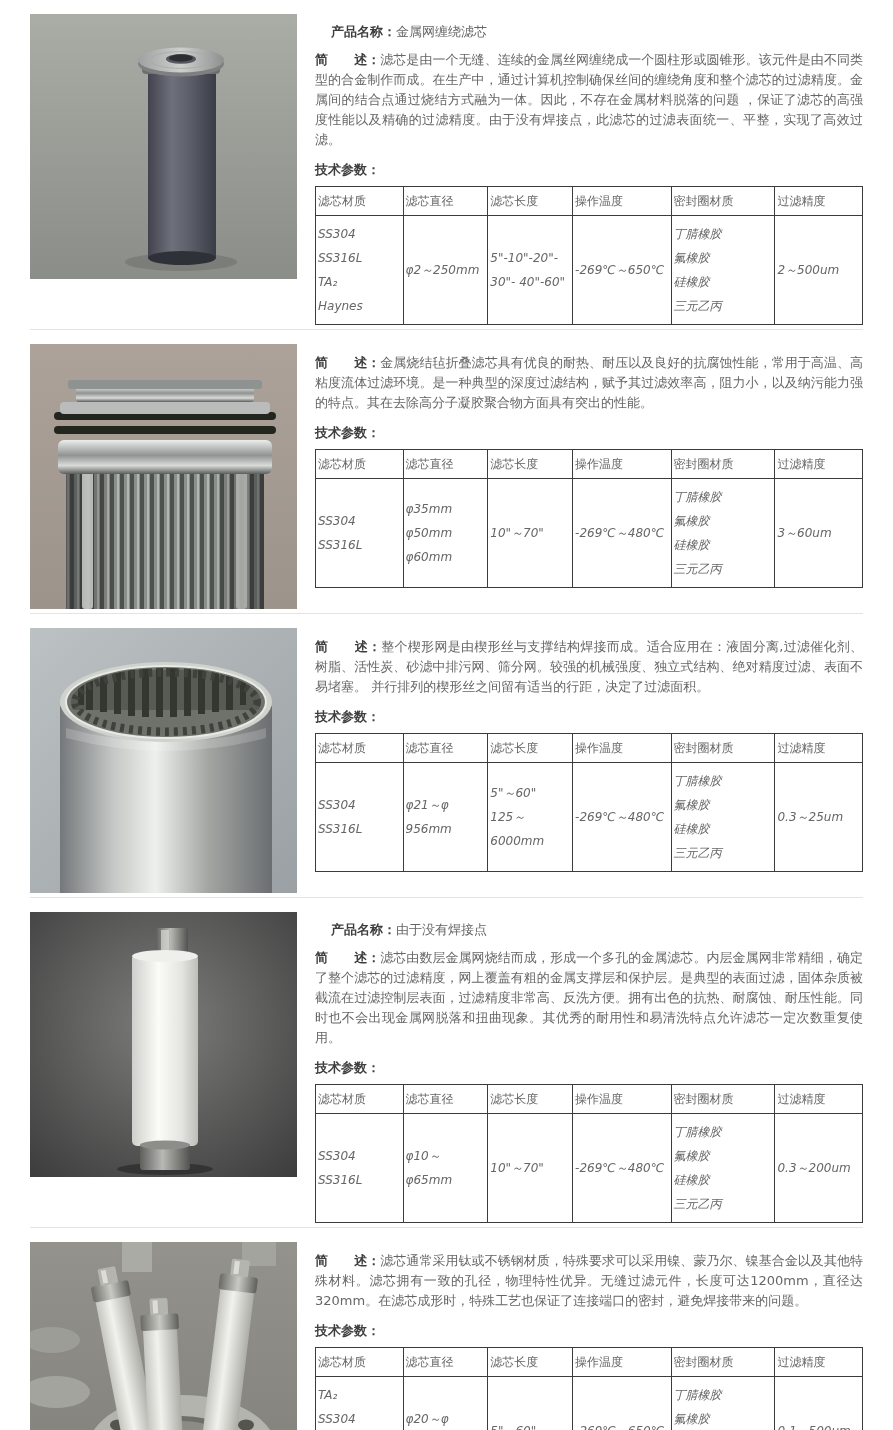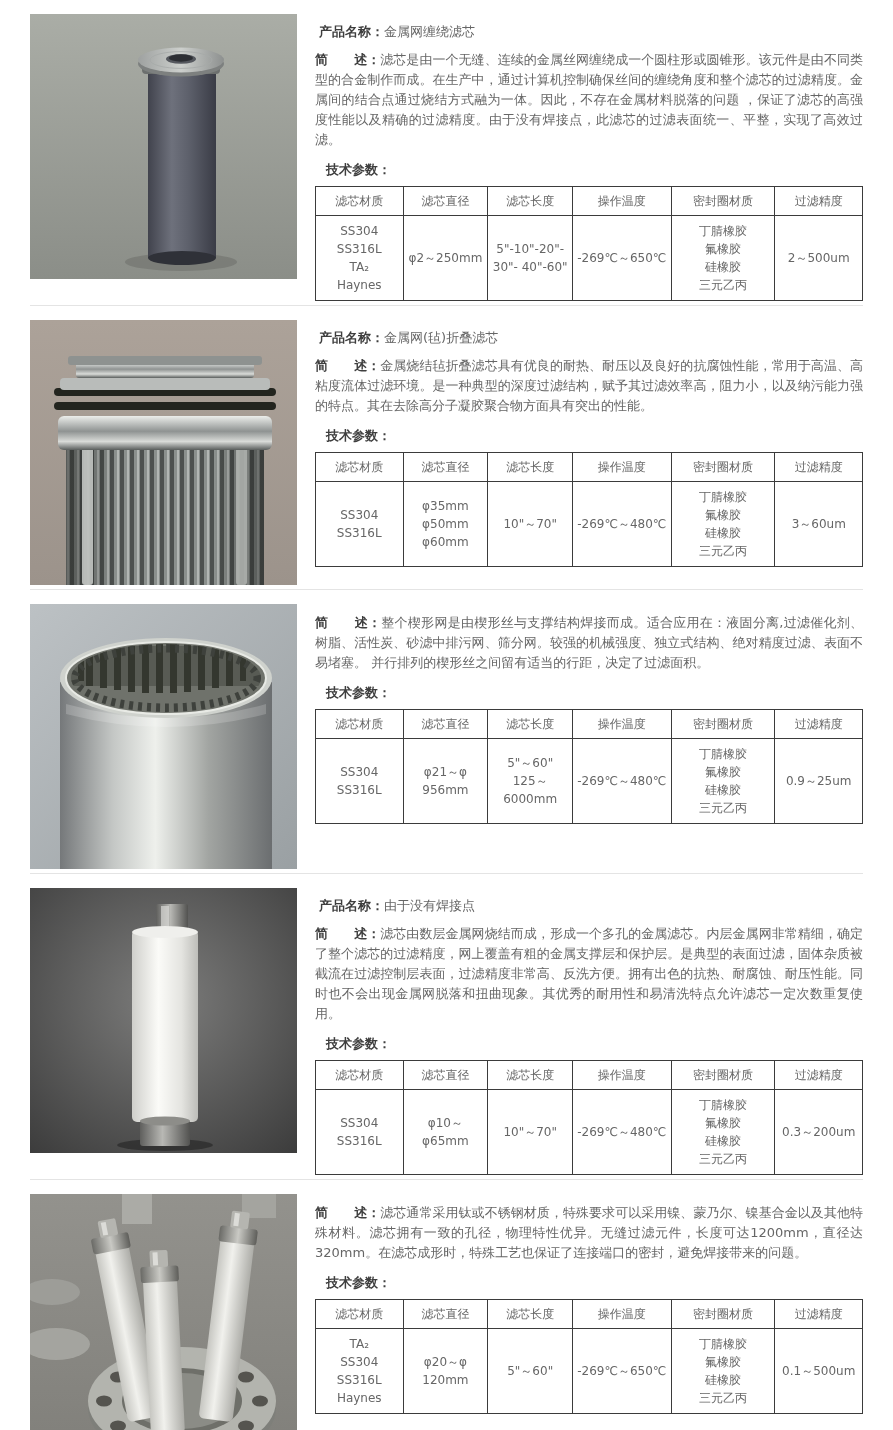--- a/index.html
+++ b/index.html
@@ -4,29 +4,29 @@
 <style>
   html,body { margin:0; padding:0; background:#fff; }
   body { width:893px; font-family:"DejaVu Sans","Liberation Sans",sans-serif; color:#666; }
   .page { width:893px; }
   .section { display:flex; align-items:flex-start; padding:0 30px; margin-top:14px; }
   .divider { border-top:1px solid #e4e4e4; margin:4px 30px 0 30px; height:0; }
   .photo { flex:0 0 267px; width:267px; height:265px; overflow:hidden; background:#999; }
   .photo svg { display:block; width:267px; height:265px; }
   .info { flex:1; margin-left:18px; padding-top:9px; font-size:13px; min-width:0; }
   .row { margin:0; }
-  .title { margin:0 0 9px 4px; }
+  .title { margin:0 0 9px 16px; }
   .lbl { font-weight:bold; color:#3e3e3e; }
   .val { color:#666; }
   .desc { margin:0 0 11px 0; line-height:20px; text-align:justify; color:#666; }
-  .tech { margin:0 0 7px 11px; }
+  .tech { margin:0 0 7px 0; }
   table.spec { width:100%; border-collapse:collapse; table-layout:fixed; }
-  .spec th, .spec td { border:1px solid #3b3b3b; font-size:12px; color:#666; text-align:center; font-weight:normal; vertical-align:middle; }
+  .spec th, .spec td { border:1px solid #3b3b3b; font-size:12px; color:#666; text-align:left; font-weight:normal; vertical-align:middle; }
   .spec th { padding:6px 2px; line-height:16px; }
-  .spec td { padding:6px 2px; line-height:18px; white-space:pre-line; }
+  .spec td { padding:6px 2px; line-height:24px; white-space:pre-line;font-style:italic; }
   col.c1{width:16%} col.c2{width:15.5%} col.c3{width:15.5%} col.c4{width:18%} col.c5{width:19%} col.c6{width:16%}
 </style>
 </head>
 <body>
 
 <div class="page">
 
   <section class="section">
     <div class="photo" aria-label="wound metal mesh filter cartridge photo">
       <svg viewBox="0 0 267 265" xmlns="http://www.w3.org/2000/svg">
@@ -138,21 +138,20 @@
         <rect x="206" y="112" width="11" height="153" rx="3" fill="#aeb1ae" opacity="0.9"></rect>
         <rect x="28" y="96" width="214" height="34" rx="6" fill="url(#p2band)"></rect>
         <rect x="24" y="68" width="222" height="8" rx="4" fill="#23251f"></rect>
         <rect x="24" y="82" width="222" height="8" rx="4" fill="#23251f"></rect>
         <rect x="30" y="58" width="210" height="12" rx="4" fill="#b9bcba"></rect>
         <rect x="46" y="42" width="178" height="16" rx="3" fill="url(#p2band)"></rect>
         <rect x="38" y="36" width="194" height="9" rx="3" fill="#8e9290"></rect>
       </svg>
     </div>
     <div class="info">
-      <p class="row title"><span class="lbl">产品名称：</span><span class="val">金属网(毡)折叠滤芯</span></p>
       <p class="row desc"><span class="lbl">简　　述：</span><span class="val">金属烧结毡折叠滤芯具有优良的耐热、耐压以及良好的抗腐蚀性能，常用于高温、高粘度流体过滤环境。是一种典型的深度过滤结构，赋予其过滤效率高，阻力小，以及纳污能力强的特点。其在去除高分子凝胶聚合物方面具有突出的性能。</span></p>
       <p class="row tech lbl">技术参数：</p>
       <table class="spec">
         <colgroup>
             <col class="c1">
             <col class="c2">
             <col class="c3">
             <col class="c4">
             <col class="c5">
             <col class="c6">
@@ -263,21 +262,21 @@
 SS316L</td>
           <td>φ21～φ
 956mm</td>
           <td>5"～60"
 125～6000mm</td>
           <td>-269℃～480℃</td>
           <td>丁腈橡胶
 氟橡胶
 硅橡胶
 三元乙丙</td>
-          <td>0.9～25um</td>
+          <td>0.3～25um</td>
         </tr>
           </tbody>
       </table>
     </div>
   </section>
 
   <div class="divider"></div>
 
   <section class="section">
     <div class="photo" aria-label="sintered plate mesh filter cartridge photo">

